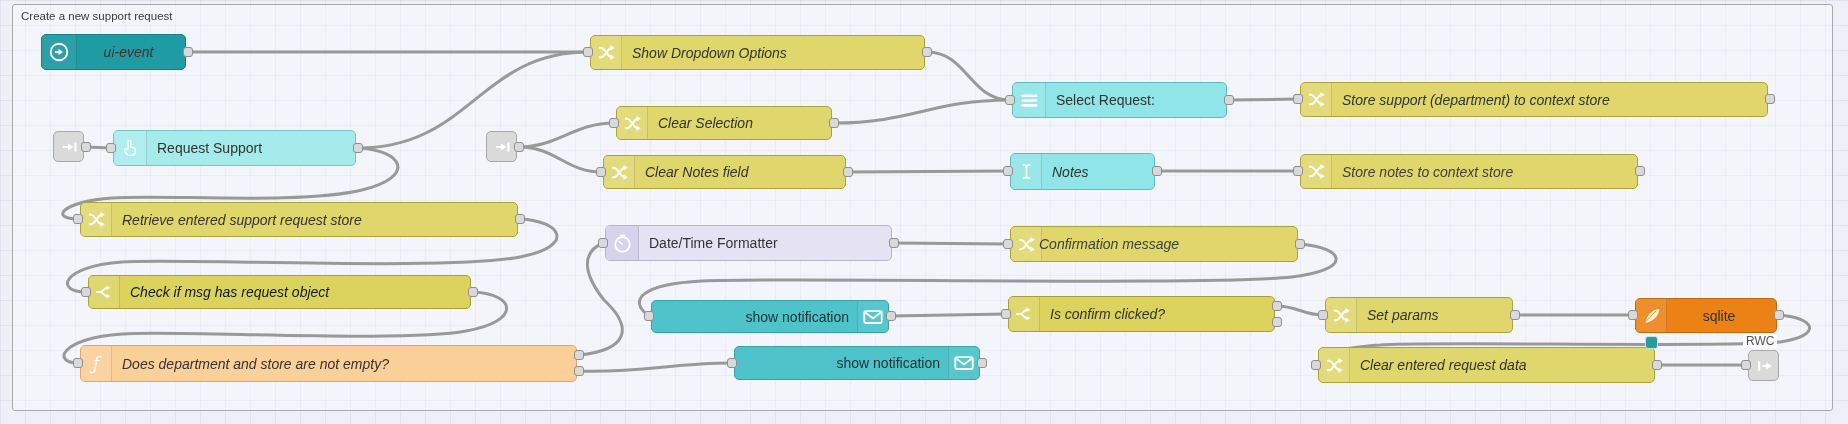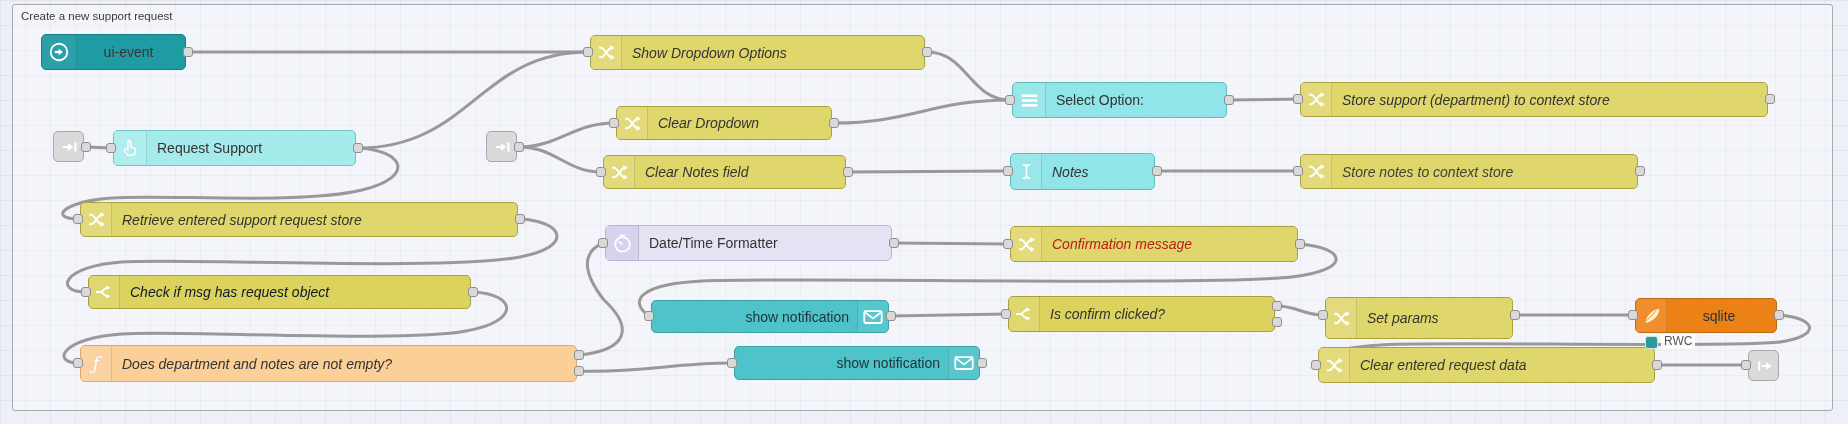--- a/index.html
+++ b/index.html
@@ -48,21 +48,21 @@
       <path d="M579,371 C642,373 672,363 732,363" class="wire"></path>
       <path d="M894,243 L1008,244" class="wire"></path>
       <path d="M1300,244 C1347,248 1352,270 1292,277 C1200,286 800,277 702,281 C642,284 627,300 649,316" class="wire"></path>
       <path d="M891,316 L1006,314" class="wire"></path>
       <path d="M1277,306 C1296,306 1304,315 1323,315" class="wire"></path>
       <path d="M1515,315 L1633,315" class="wire"></path>
       <path d="M1779,315 C1817,318 1822,336 1780,342 C1735,348 1420,341 1380,345 C1338,348 1326,352 1316,364" class="wire"></path>
       <path d="M1657,365 L1746,365" class="wire"></path>
     </svg>
   <div id="nodes">
-      <div class="node" style="left: 41px; top: 34px; width: 145px; height: 36px; background: rgb(31, 155, 164); border-color: rgb(23, 127, 136);">
+      <div class="node" style="left: 41px; top: 34px; width: 145px; height: 36px; background: rgb(31, 155, 164); border-color: rgb(23, 127, 136); font-style: italic;">
         <div class="icon-region left" style="width: 34px; background: rgba(255, 255, 255, 0.06);">
           <svg viewBox="0 0 24 24" width="22" height="22">
             <circle cx="12" cy="12" r="9" fill="none" stroke="#fff" stroke-width="2"></circle>
             <path d="M7.5 12h5.5" stroke="#fff" stroke-width="2.4"></path>
             <path d="M11.5 8.4L16.3 12l-4.8 3.6z" fill="#fff"></path>
           </svg>
         </div>
         <span class="node-label" style="color: rgb(70, 48, 46); left: 34px; right: 4px; justify-content: center;">ui-event</span>
       </div>
       <div class="port" style="left: 183px; top: 47px;"></div>
@@ -111,21 +111,21 @@
       <div class="port" style="left: 514px; top: 142px;"></div>
       <div class="node" style="left: 616px; top: 106px; width: 216px; height: 34px; background: rgb(224, 215, 108); border-color: rgb(170, 162, 62);">
         <div class="icon-region left" style="width: 30px; background: rgba(255, 255, 255, 0.1);">
           <svg viewBox="0 0 24 24" width="21" height="21">
             <path d="M3.5 6.5h2c5 0 8 11 12 11" fill="none" stroke="#fff" stroke-width="2.2"></path>
             <path d="M3.5 17.5h2c5 0 8-11 12-11" fill="none" stroke="#fff" stroke-width="2.2"></path>
             <path d="M16.5 14.4l5 3.1-5 3.1z" fill="#fff"></path>
             <path d="M16.5 3.4l5 3.1-5 3.1z" fill="#fff"></path>
           </svg>
         </div>
-        <span class="node-label italic" style="color: rgb(51, 51, 51); left: 41px;">Clear Dropdown</span>
+        <span class="node-label italic" style="color: rgb(51, 51, 51); left: 41px;">Clear Selection</span>
       </div>
       <div class="port" style="left: 609px; top: 118px;"></div>
       <div class="port" style="left: 829px; top: 118px;"></div>
       <div class="node" style="left: 603px; top: 155px; width: 243px; height: 34px; background: rgb(224, 215, 108); border-color: rgb(170, 162, 62);">
         <div class="icon-region left" style="width: 30px; background: rgba(255, 255, 255, 0.1);">
           <svg viewBox="0 0 24 24" width="21" height="21">
             <path d="M3.5 6.5h2c5 0 8 11 12 11" fill="none" stroke="#fff" stroke-width="2.2"></path>
             <path d="M3.5 17.5h2c5 0 8-11 12-11" fill="none" stroke="#fff" stroke-width="2.2"></path>
             <path d="M16.5 14.4l5 3.1-5 3.1z" fill="#fff"></path>
             <path d="M16.5 3.4l5 3.1-5 3.1z" fill="#fff"></path>
@@ -138,21 +138,21 @@
       <div class="node" style="left: 1012px; top: 82px; width: 215px; height: 36px; background: rgb(143, 229, 231); border-color: rgb(98, 186, 189);">
         <div class="icon-region left" style="width: 32px; background: rgba(255, 255, 255, 0.1);">
           <svg viewBox="0 0 24 24" width="21" height="21">
             <g fill="#fff">
               <rect x="3" y="5" width="18" height="3" rx="1"></rect>
               <rect x="3" y="10.5" width="18" height="3" rx="1"></rect>
               <rect x="3" y="16" width="18" height="3" rx="1"></rect>
             </g>
           </svg>
         </div>
-        <span class="node-label" style="color: rgb(51, 51, 51); left: 43px;">Select Option:</span>
+        <span class="node-label" style="color: rgb(51, 51, 51); left: 43px;">Select Request:</span>
       </div>
       <div class="port" style="left: 1005px; top: 95px;"></div>
       <div class="port" style="left: 1224px; top: 95px;"></div>
       <div class="node" style="left: 1010px; top: 153px; width: 145px; height: 37px; background: rgb(143, 229, 231); border-color: rgb(98, 186, 189);">
         <div class="icon-region left" style="width: 30px; background: rgba(255, 255, 255, 0.1);">
           <svg viewBox="0 0 24 24" width="19" height="19">
             <g stroke="#fff" stroke-width="2" fill="none" stroke-linecap="round">
               <path d="M8 3.5c2 0 4 .5 4 3v11c0 2.5-2 3-4 3"></path>
               <path d="M16 3.5c-2 0-4 .5-4 3"></path>
               <path d="M16 20.5c-2 0-4-.5-4-3"></path>
@@ -216,21 +216,21 @@
       <div class="port" style="left: 889px; top: 238px;"></div>
       <div class="node" style="left: 1010px; top: 226px; width: 288px; height: 36px; background: rgb(224, 215, 108); border-color: rgb(170, 162, 62);">
         <div class="icon-region left" style="width: 30px; background: rgba(255, 255, 255, 0.1);">
           <svg viewBox="0 0 24 24" width="21" height="21">
             <path d="M3.5 6.5h2c5 0 8 11 12 11" fill="none" stroke="#fff" stroke-width="2.2"></path>
             <path d="M3.5 17.5h2c5 0 8-11 12-11" fill="none" stroke="#fff" stroke-width="2.2"></path>
             <path d="M16.5 14.4l5 3.1-5 3.1z" fill="#fff"></path>
             <path d="M16.5 3.4l5 3.1-5 3.1z" fill="#fff"></path>
           </svg>
         </div>
-        <span class="node-label italic" style="color: #b91c1c; left: 41px; font-style: italic;">Confirmation message</span>
+        <span class="node-label italic" style="color: #404040; left: 28px; font-style: italic;">Confirmation message</span>
       </div>
       <div class="port" style="left: 1003px; top: 239px;"></div>
       <div class="port" style="left: 1295px; top: 239px;"></div>
       <div class="node" style="left: 88px; top: 275px; width: 383px; height: 34px; background: rgb(220, 211, 95); border-color: rgb(168, 159, 57);">
         <div class="icon-region left" style="width: 30px; background: rgba(255, 255, 255, 0.1);">
           <svg viewBox="0 0 24 24" width="20" height="20">
             <path d="M2.5 12h5c4 0 4-5 8-5" fill="none" stroke="#fff" stroke-width="2.2"></path>
             <path d="M7.5 12c4 0 4 5 8 5" fill="none" stroke="#fff" stroke-width="2.2"></path>
             <path d="M14.6 4.3l5.4 2.7-5.4 2.7z" fill="#fff"></path>
             <path d="M14.6 14.3l5.4 2.7-5.4 2.7z" fill="#fff"></path>
@@ -239,21 +239,21 @@
         <span class="node-label italic" style="color: #0f172a; left: 41px;">Check if msg has request object</span>
       </div>
       <div class="port" style="left: 81px; top: 287px;"></div>
       <div class="port" style="left: 468px; top: 287px;"></div>
       <div class="node" style="left: 80px; top: 345px; width: 497px; height: 37px; background: rgb(251, 207, 152); border-color: rgb(223, 168, 107);">
         <div class="icon-region left" style="width: 30px; background: rgba(255, 255, 255, 0.1);">
           <svg viewBox="0 0 24 24" width="20" height="20">
             <text x="12" y="18" text-anchor="middle" font-family="DejaVu Serif, serif" font-style="italic" font-size="20" fill="#fff">ƒ</text>
           </svg>
         </div>
-        <span class="node-label italic" style="color: rgb(51, 51, 51); left: 41px;">Does department and notes are not empty?</span>
+        <span class="node-label italic" style="color: rgb(51, 51, 51); left: 41px;">Does department and store are not empty?</span>
       </div>
       <div class="port" style="left: 73px; top: 358px;"></div>
       <div class="port" style="left: 574px; top: 350px;"></div>
       <div class="port" style="left: 574px; top: 366px;"></div>
       <div class="node" style="left: 651px; top: 300px; width: 238px; height: 33px; background: rgb(78, 196, 202); border-color: rgb(56, 162, 168);">
         <div class="icon-region right" style="width: 30px; background: rgba(255, 255, 255, 0.06);">
           <svg viewBox="0 0 24 24" width="22" height="22">
             <rect x="2.5" y="5.5" width="19" height="13" rx="1.5" fill="none" stroke="#fff" stroke-width="2"></rect>
             <path d="M3.5 7.2l8.5 6.3 8.5-6.3" fill="none" stroke="#fff" stroke-width="2"></path>
           </svg>
@@ -280,21 +280,21 @@
             <path d="M7.5 12c4 0 4 5 8 5" fill="none" stroke="#fff" stroke-width="2.2"></path>
             <path d="M14.6 4.3l5.4 2.7-5.4 2.7z" fill="#fff"></path>
             <path d="M14.6 14.3l5.4 2.7-5.4 2.7z" fill="#fff"></path>
           </svg>
         </div>
         <span class="node-label italic" style="color: rgb(51, 51, 51); left: 41px;">Is confirm clicked?</span>
       </div>
       <div class="port" style="left: 1001px; top: 309px;"></div>
       <div class="port" style="left: 1272px; top: 301px;"></div>
       <div class="port" style="left: 1272px; top: 317px;"></div>
-      <div class="node" style="left: 1325px; top: 297px; width: 188px; height: 42px; background: rgb(224, 215, 108); border-color: rgb(170, 162, 62);">
+      <div class="node" style="left: 1325px; top: 297px; width: 188px; height: 36px; background: rgb(224, 215, 108); border-color: rgb(170, 162, 62);">
         <div class="icon-region left" style="width: 30px; background: rgba(255, 255, 255, 0.1);">
           <svg viewBox="0 0 24 24" width="21" height="21">
             <path d="M3.5 6.5h2c5 0 8 11 12 11" fill="none" stroke="#fff" stroke-width="2.2"></path>
             <path d="M3.5 17.5h2c5 0 8-11 12-11" fill="none" stroke="#fff" stroke-width="2.2"></path>
             <path d="M16.5 14.4l5 3.1-5 3.1z" fill="#fff"></path>
             <path d="M16.5 3.4l5 3.1-5 3.1z" fill="#fff"></path>
           </svg>
         </div>
         <span class="node-label italic" style="color: rgb(51, 51, 51); left: 41px;">Set params</span>
       </div>
@@ -328,15 +328,15 @@
         <div class="icon-region left" style="width: 31px; background: transparent;">
           <svg viewBox="0 0 24 24" width="20" height="20">
             <path d="M5 6.5v11" stroke="#fff" stroke-width="2.6"></path>
             <path d="M8.5 12h7" stroke="#fff" stroke-width="2.4"></path>
             <path d="M13.5 7.5L20 12l-6.5 4.5z" fill="#fff"></path>
           </svg>
         </div>
       </div>
       <div class="port" style="left: 1741px; top: 360px;"></div>
       <div class="badge-dot" style="left: 1645px; top: 336px;"></div>
-      <span class="badge-label" style="left: 1661px; top: 334px;">RWC</span>
+      <span class="badge-label" style="left: 1743px; top: 334px;">RWC</span>
     </div>
 </div>
 
 </body></html>

